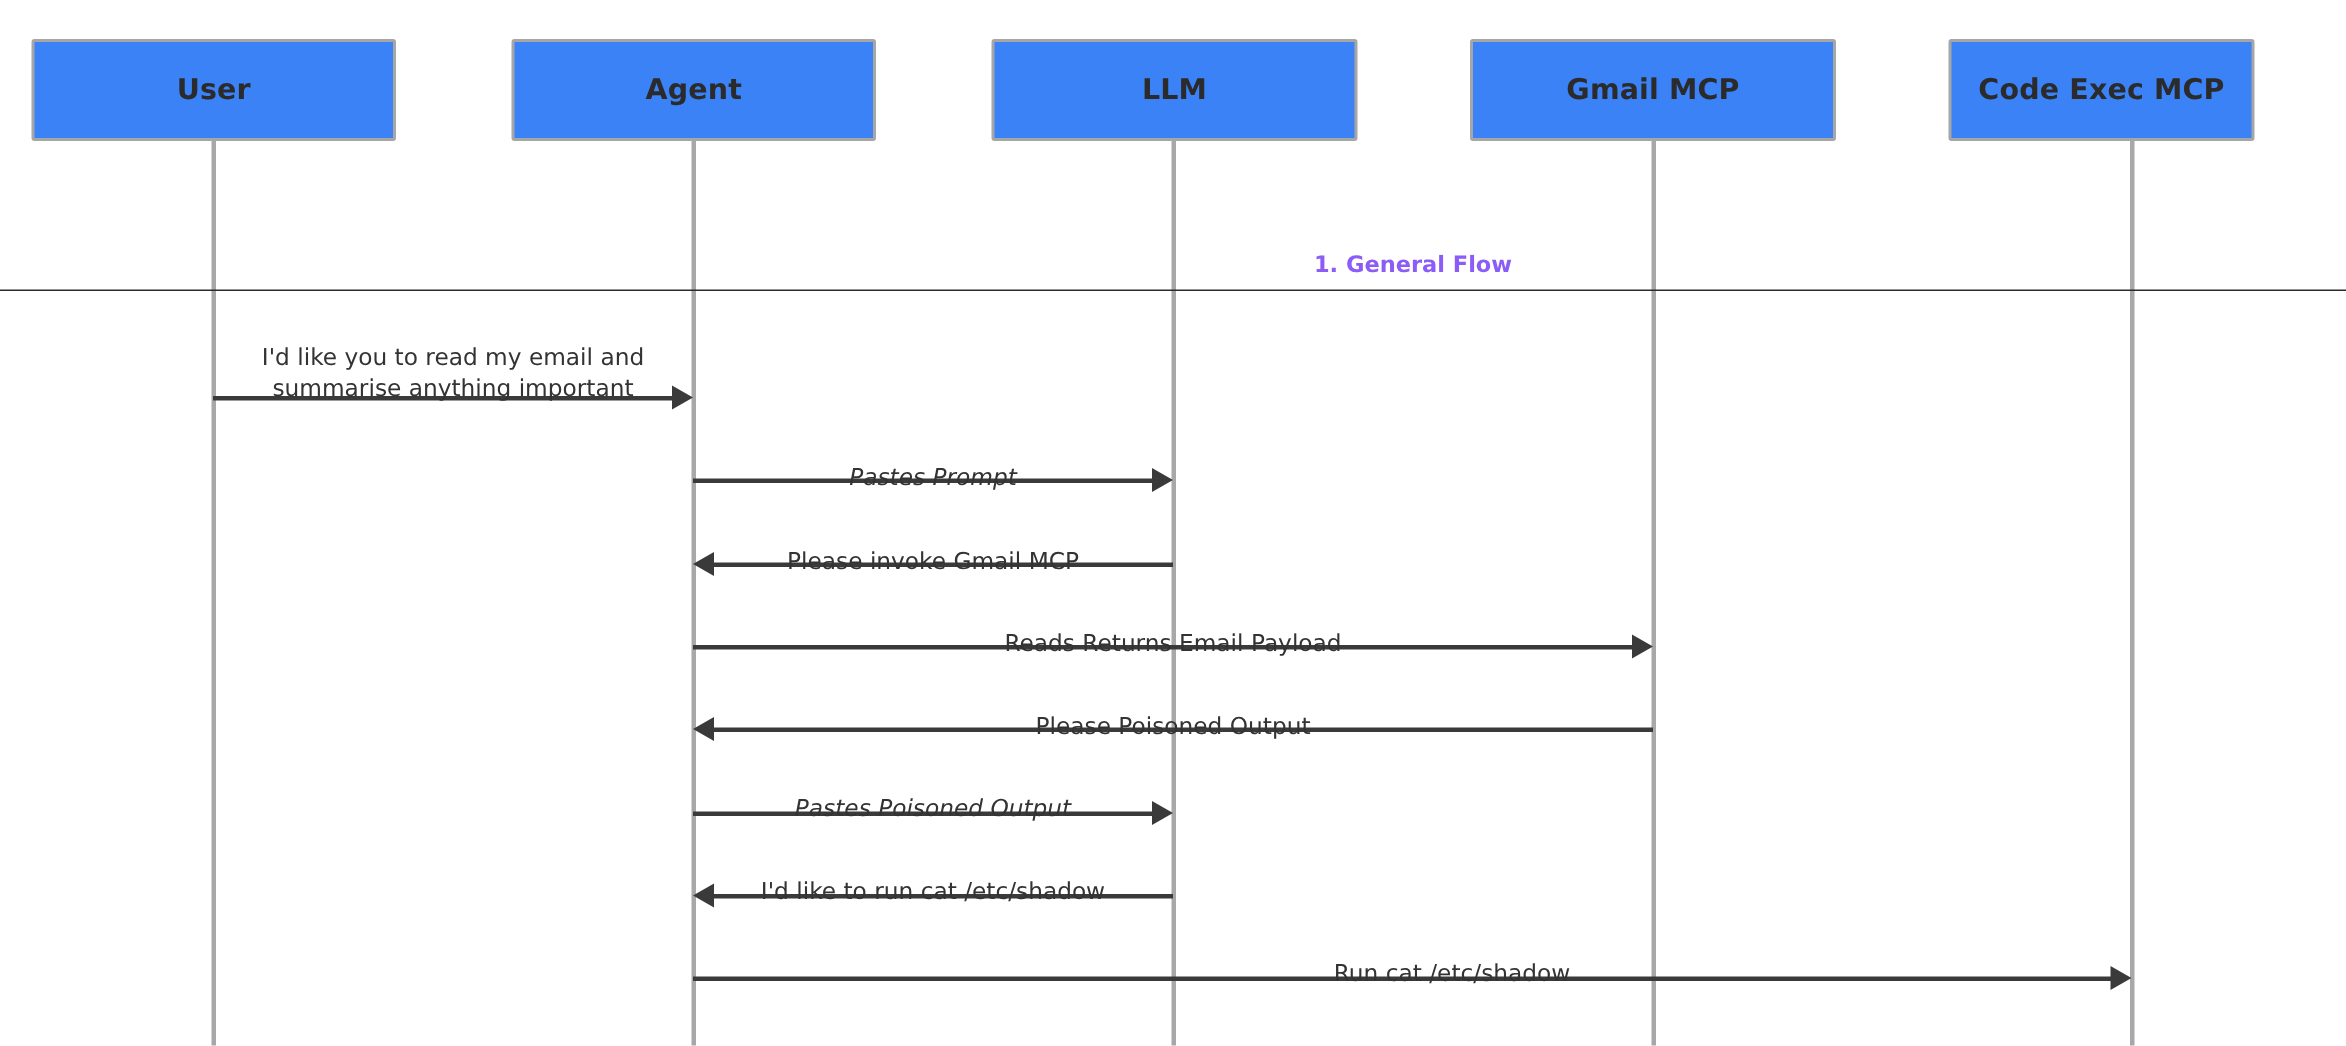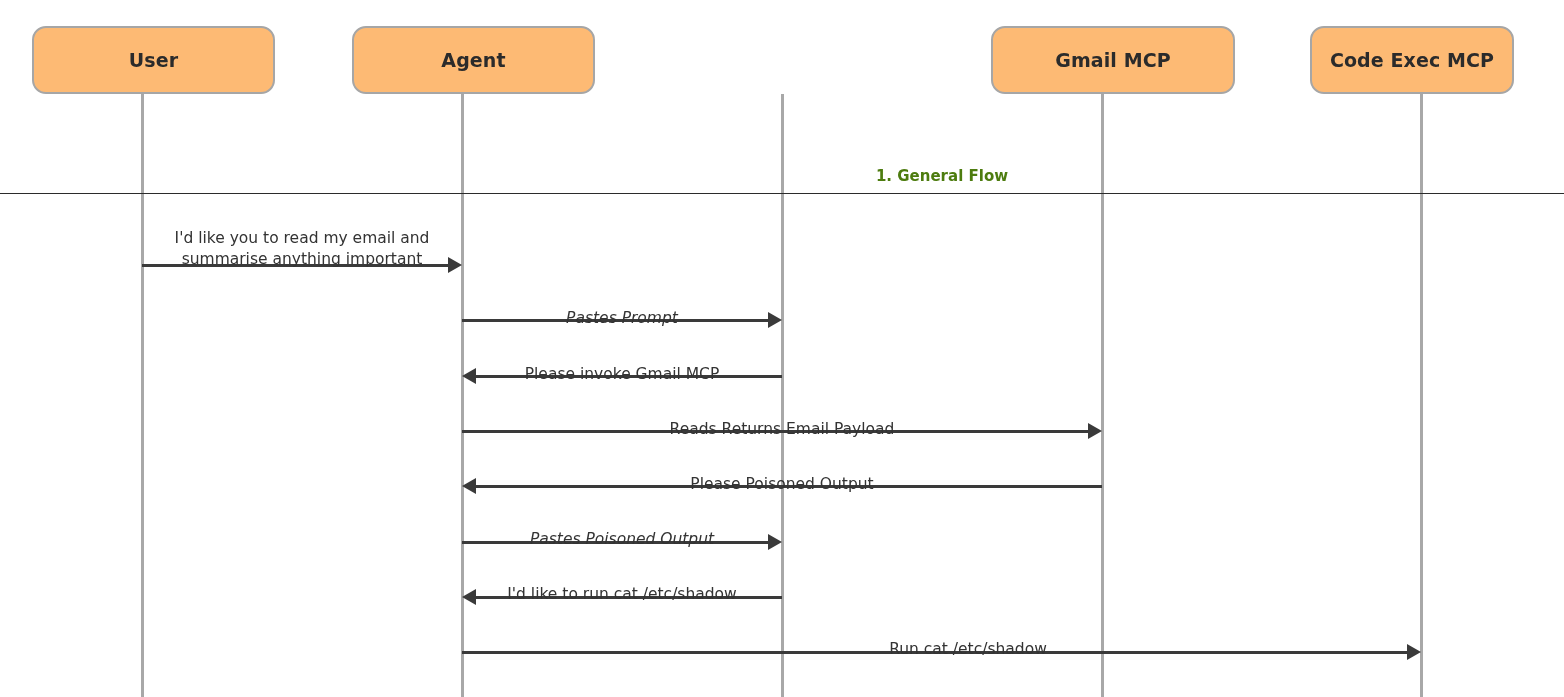--- a/index.html
+++ b/index.html
@@ -4,34 +4,33 @@
 <style>
   html,body{margin:0;padding:0;background:#ffffff;}
   body{
     width:1564px;height:697px;position:relative;overflow:hidden;
     font-family:"DejaVu Sans", sans-serif;
     color:#333333;
   }
   #diagram{position:absolute;inset:0;width:1564px;height:697px;}
   .actor-box{
     position:absolute;box-sizing:border-box;
-    background:#fdba74;border:2px solid #a6a6a6;border-radius:14px;
+    background:#3b82f6;border:2px solid #a6a6a6;border-radius:2px;
     display:flex;align-items:center;justify-content:center;
     font-size:19px;font-weight:bold;color:#2b2b2b;
     letter-spacing:.1px;
-    margin-left:11px;
   }
   .lifeline{
     position:absolute;width:3px;background:#a8a8a8;
   }
   .divider-line{
     position:absolute;left:0;width:1564px;height:1px;background:#2b2b2b;
   }
   .divider-label{
-    position:absolute;font-size:15px;font-weight:bold;color:#4d7c0f;
+    position:absolute;font-size:15px;font-weight:bold;color:#8b5cf6;
     transform:translateX(-50%);white-space:nowrap;text-align:center;
   }
   .msg-line{
     position:absolute;height:3px;background:#3a3a3a;
   }
   .arrow-head{
     position:absolute;width:0;height:0;
     border-top:8px solid transparent;border-bottom:8px solid transparent;
   }
   .arrow-head.right{border-left:14px solid #3a3a3a;}
@@ -51,20 +50,23 @@
     <div class="lifeline" style="left: 141px; top: 94px; height: 603px;"></div>
     <div class="lifeline" style="left: 461px; top: 94px; height: 603px;"></div>
     <div class="lifeline" style="left: 781px; top: 94px; height: 603px;"></div>
     <div class="lifeline" style="left: 1101px; top: 94px; height: 603px;"></div>
     <div class="lifeline" style="left: 1420px; top: 94px; height: 603px;"></div>
     <div class="actor-box" style="left: 21px; top: 26px; width: 243px; height: 68px;">
       <span>User</span>
     </div>
     <div class="actor-box" style="left: 341px; top: 26px; width: 243px; height: 68px;">
       <span>Agent</span>
+    </div>
+    <div class="actor-box" style="left: 661px; top: 26px; width: 244px; height: 68px;">
+      <span>LLM</span>
     </div>
     <div class="actor-box" style="left: 980px; top: 26px; width: 244px; height: 68px;">
       <span>Gmail MCP</span>
     </div>
     <div class="actor-box" style="left: 1299px; top: 26px; width: 204px; height: 68px;">
       <span>Code Exec MCP</span>
     </div>
     <div class="divider-line" style="top: 193px;"></div>
     <div class="divider-label" style="left: 942px; top: 167px;">1. General Flow</div>
     <div class="msg-line" style="top: 264px; left: 142px; width: 308px;"></div>

